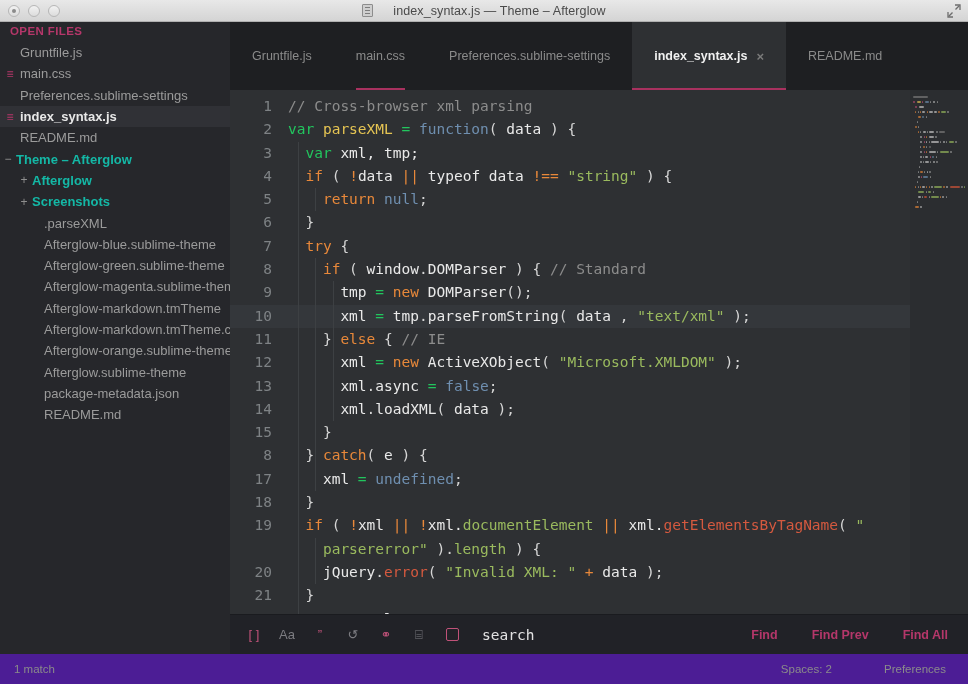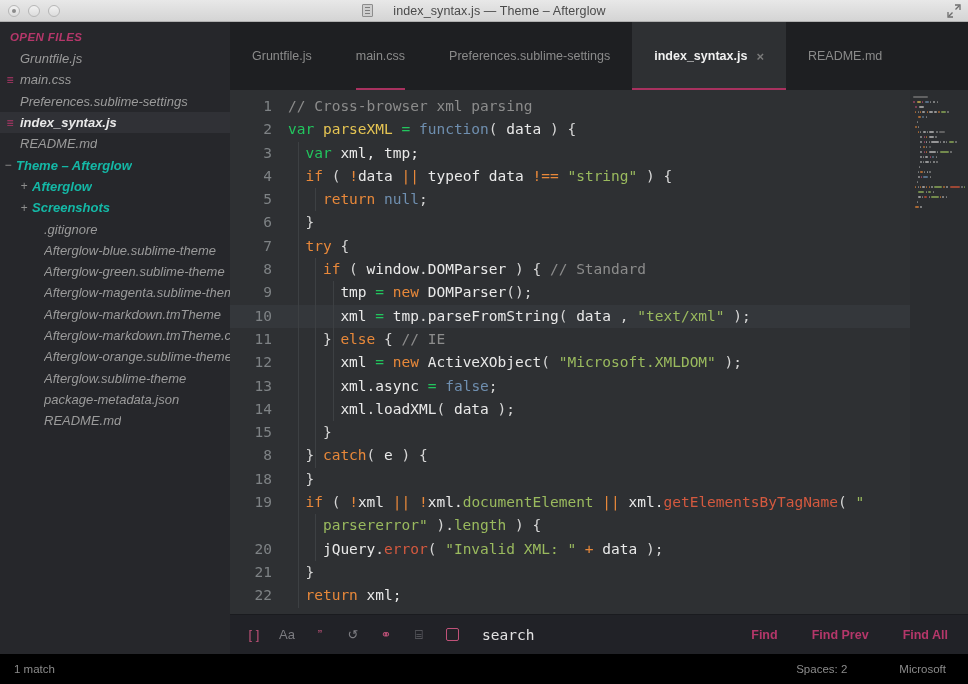--- a/index.html
+++ b/index.html
@@ -48,21 +48,21 @@
     position:absolute; right:6px; top:3px; width:16px; height:16px;
     color:#6d6d6d;
   }
 
   
   .body-split { flex:1 1 auto; display:flex; min-height:0; }
 
   
   .sidebar {
     width:230px; flex:0 0 230px; background:#26272b;
-    overflow:hidden; padding-top:6px; position:relative;font-style:italic;
+    overflow:hidden; padding-top:0; position:relative;
   }
   .side-head {
     font-size:11.5px; font-weight:bold; color:#b5376a;
     letter-spacing:.4px; padding:3px 0 5px 10px; text-transform:uppercase;
   }
   .side-row {
     height:21.3px; display:flex; align-items:center;
     font-size:13px; color:#9b9b9b; white-space:nowrap;
   }
   .side-row .mark {
@@ -152,21 +152,21 @@
   .search-input {
     margin-left:20px; flex:1 1 auto;
     font-family:"DejaVu Sans Mono", monospace;
     font-size:14.5px; color:#e2e2e2;
   }
   .find-btns { display:flex; align-items:center; gap:34px; margin-right:6px; }
   .find-btn { font-size:12.5px; font-weight:bold; color:#b5376a; white-space:nowrap; }
 
   
   .statusbar {
-    height:30px; flex:0 0 30px; background:#000000;
+    height:30px; flex:0 0 30px; background:#4c1d95;
     display:flex; align-items:center; padding:0 14px;
     font-size:11.5px; color:#8b8b8b;
   }
   .status-right { margin-left:auto; display:flex; gap:52px; margin-right:8px; }
 </style>
 </head>
 <body>
 
 <div class="window">
 
@@ -224,21 +224,21 @@
           <div class="side-row ind1 folder">
             <span class="tri">+</span>
             <span class="lbl">Afterglow</span>
           </div>
           <div class="side-row ind1 folder">
             <span class="tri">+</span>
             <span class="lbl">Screenshots</span>
           </div>
           <div class="side-row ind2">
             <span class="tri"></span>
-            <span class="lbl">.gitignore</span>
+            <span class="lbl">.parseXML</span>
           </div>
           <div class="side-row ind2">
             <span class="tri"></span>
             <span class="lbl">Afterglow-blue.sublime-theme</span>
           </div>
           <div class="side-row ind2">
             <span class="tri"></span>
             <span class="lbl">Afterglow-green.sublime-theme</span>
           </div>
           <div class="side-row ind2">
@@ -305,20 +305,21 @@
               <div class="cline"><div class="gutter">7</div><div class="ctext"><span class="guide" style="left: 12px;"></span><span class="s-pln">  </span><span class="s-op">try</span><span class="s-pln"> {</span></div></div>
               <div class="cline"><div class="gutter">8</div><div class="ctext"><span class="guide" style="left: 12px;"></span><span class="guide" style="left: 29.4px;"></span><span class="s-pln">    </span><span class="s-op">if</span><span class="s-pln"> ( </span><span class="s-wht">window</span><span class="s-pln">.</span><span class="s-wht">DOMParser</span><span class="s-pln"> ) { </span><span class="s-com">// Standard</span></div></div>
               <div class="cline"><div class="gutter">9</div><div class="ctext"><span class="guide" style="left: 12px;"></span><span class="guide" style="left: 29.4px;"></span><span class="guide" style="left: 46.8px;"></span><span class="s-pln">      </span><span class="s-wht">tmp </span><span class="s-kw">=</span><span class="s-pln"> </span><span class="s-op">new</span><span class="s-pln"> </span><span class="s-wht">DOMParser</span><span class="s-pln">();</span></div></div>
               <div class="cline hl"><div class="gutter">10</div><div class="ctext"><span class="guide" style="left: 12px;"></span><span class="guide" style="left: 29.4px;"></span><span class="guide" style="left: 46.8px;"></span><span class="s-pln">      </span><span class="s-wht">xml </span><span class="s-kw">=</span><span class="s-wht"> tmp</span><span class="s-pln">.</span><span class="s-wht">parseFromString</span><span class="s-pln">( </span><span class="s-wht">data</span><span class="s-pln"> , </span><span class="s-str">"text/xml"</span><span class="s-pln"> );</span></div></div>
               <div class="cline"><div class="gutter">11</div><div class="ctext"><span class="guide" style="left: 12px;"></span><span class="guide" style="left: 29.4px;"></span><span class="guide" style="left: 46.8px;"></span><span class="s-pln">    } </span><span class="s-op">else</span><span class="s-pln"> { </span><span class="s-com">// IE</span></div></div>
               <div class="cline"><div class="gutter">12</div><div class="ctext"><span class="guide" style="left: 12px;"></span><span class="guide" style="left: 29.4px;"></span><span class="guide" style="left: 46.8px;"></span><span class="s-pln">      </span><span class="s-wht">xml </span><span class="s-kw">=</span><span class="s-pln"> </span><span class="s-op">new</span><span class="s-pln"> </span><span class="s-wht">ActiveXObject</span><span class="s-pln">( </span><span class="s-str">"Microsoft.XMLDOM"</span><span class="s-pln"> );</span></div></div>
               <div class="cline"><div class="gutter">13</div><div class="ctext"><span class="guide" style="left: 12px;"></span><span class="guide" style="left: 29.4px;"></span><span class="guide" style="left: 46.8px;"></span><span class="s-pln">      </span><span class="s-wht">xml</span><span class="s-pln">.</span><span class="s-wht">async </span><span class="s-kw">=</span><span class="s-pln"> </span><span class="s-blue">false</span><span class="s-pln">;</span></div></div>
               <div class="cline"><div class="gutter">14</div><div class="ctext"><span class="guide" style="left: 12px;"></span><span class="guide" style="left: 29.4px;"></span><span class="guide" style="left: 46.8px;"></span><span class="s-pln">      </span><span class="s-wht">xml</span><span class="s-pln">.</span><span class="s-wht">loadXML</span><span class="s-pln">( </span><span class="s-wht">data</span><span class="s-pln"> );</span></div></div>
               <div class="cline"><div class="gutter">15</div><div class="ctext"><span class="guide" style="left: 12px;"></span><span class="guide" style="left: 29.4px;"></span><span class="s-pln">    }</span></div></div>
               <div class="cline"><div class="gutter">8</div><div class="ctext"><span class="guide" style="left: 12px;"></span><span class="guide" style="left: 29.4px;"></span><span class="s-pln">  } </span><span class="s-op">catch</span><span class="s-pln">( </span><span class="s-wht">e</span><span class="s-pln"> ) {</span></div></div>
+              <div class="cline"><div class="gutter">17</div><div class="ctext"><span class="guide" style="left: 12px;"></span><span class="guide" style="left: 29.4px;"></span><span class="s-pln">    </span><span class="s-wht">xml </span><span class="s-kw">=</span><span class="s-pln"> </span><span class="s-blue">undefined</span><span class="s-pln">;</span></div></div>
               <div class="cline"><div class="gutter">18</div><div class="ctext"><span class="guide" style="left: 12px;"></span><span class="s-pln">  }</span></div></div>
               <div class="cline"><div class="gutter">19</div><div class="ctext"><span class="guide" style="left: 12px;"></span><span class="s-pln">  </span><span class="s-op">if</span><span class="s-pln"> ( </span><span class="s-op">!</span><span class="s-wht">xml </span><span class="s-op">||</span><span class="s-pln"> </span><span class="s-op">!</span><span class="s-wht">xml.</span><span class="s-grn">documentElement</span><span class="s-pln"> </span><span class="s-op">||</span><span class="s-wht"> xml.</span><span class="s-red">getElementsByTagName</span><span class="s-pln">( </span><span class="s-str">"</span></div></div>
               <div class="cline"><div class="gutter"></div><div class="ctext"><span class="guide" style="left: 12px;"></span><span class="guide" style="left: 29.4px;"></span><span class="s-pln">    </span><span class="s-str">parsererror"</span><span class="s-pln"> ).</span><span class="s-grn">length</span><span class="s-pln"> ) {</span></div></div>
               <div class="cline"><div class="gutter">20</div><div class="ctext"><span class="guide" style="left: 12px;"></span><span class="guide" style="left: 29.4px;"></span><span class="s-pln">    </span><span class="s-wht">jQuery</span><span class="s-pln">.</span><span class="s-red">error</span><span class="s-pln">( </span><span class="s-str">"Invalid XML: "</span><span class="s-pln"> </span><span class="s-op">+</span><span class="s-wht"> data</span><span class="s-pln"> );</span></div></div>
               <div class="cline"><div class="gutter">21</div><div class="ctext"><span class="guide" style="left: 12px;"></span><span class="s-pln">  }</span></div></div>
               <div class="cline"><div class="gutter">22</div><div class="ctext"><span class="guide" style="left: 12px;"></span><span class="s-pln">  </span><span class="s-op">return</span><span class="s-wht"> xml;</span></div></div>
             </div>
         </div>
         <div class="minimap" id="minimap">
             <div class="mm-line">
@@ -500,17 +501,17 @@
           </div>
       </div>
 
     </div>
   </div>
 
   <div class="statusbar">
     <span>1 match</span>
     <span class="status-right">
       <span>Spaces: 2</span>
-      <span>Microsoft</span>
+      <span>Preferences</span>
     </span>
   </div>
 
 </div>
 
 </body></html>

